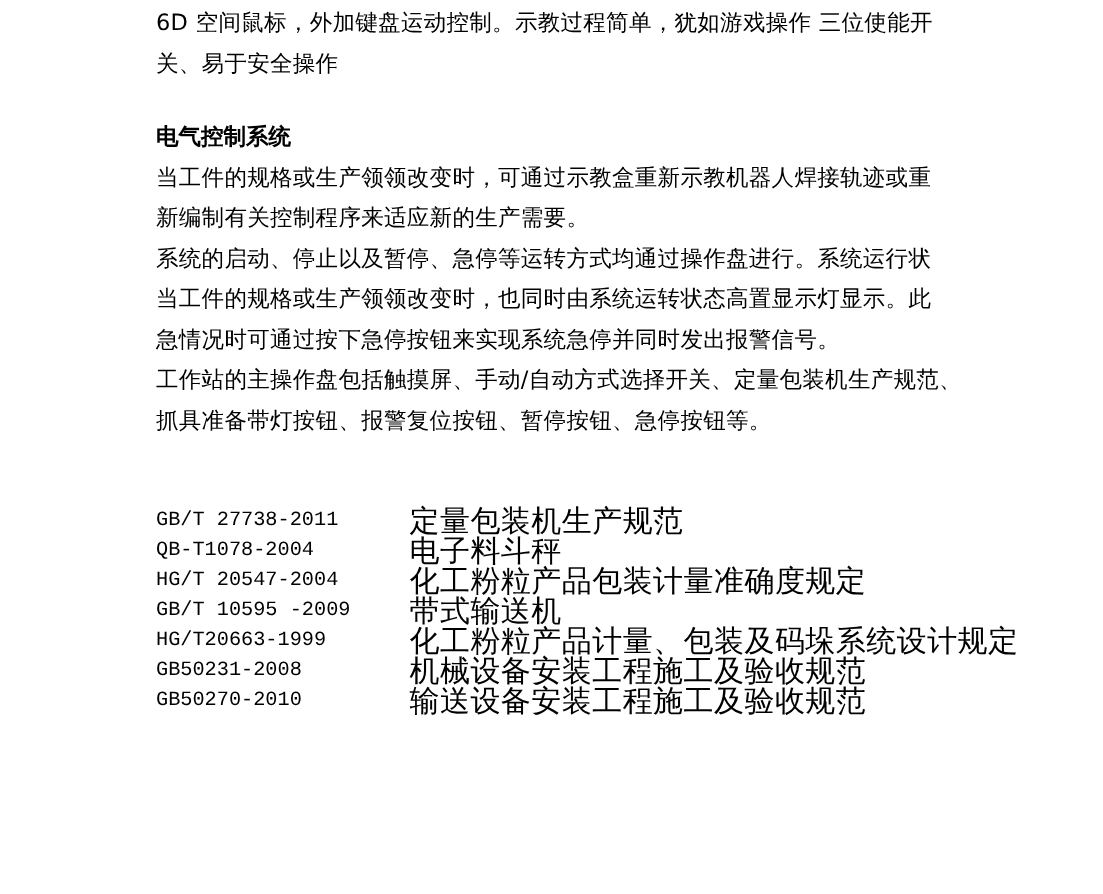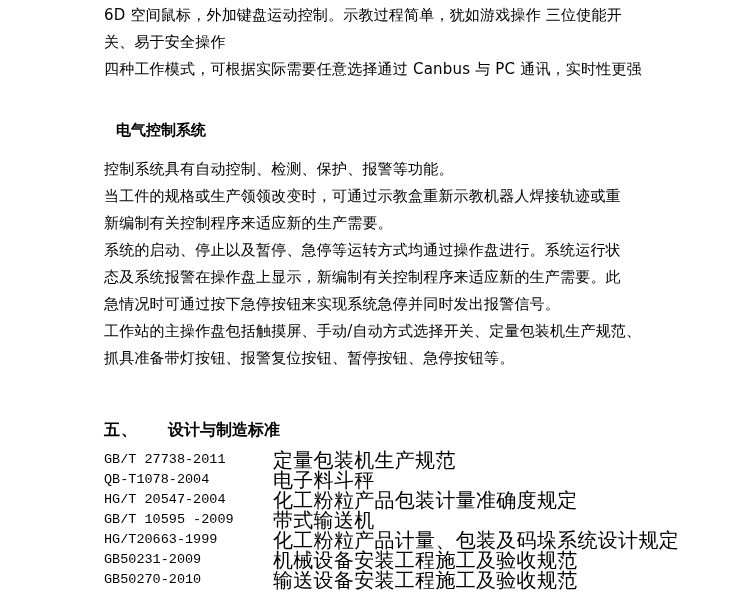--- a/index.html
+++ b/index.html
@@ -28,21 +28,21 @@
     font-size: 15px;
     line-height: 27px;
     letter-spacing: 0.2px;
     text-align: justify;
     text-justify: inter-ideograph;
     margin: 0;
   }
   .section-head {
     font-size: 15px;
     line-height: 27px;
-    margin: 12px;
+    margin: 0;
     padding-top: 22px;
   }
   .body-block .para {
     margin: 0;
   }
   .spacer-lg {
     height: 44px;
   }
   .std-title {
     font-size: 16px;
@@ -85,41 +85,36 @@
   }
 </style>
 </head>
 <body>
 
 <div class="page">
 
   <div class="top-block">
     <p class="para cjk">6D 空间鼠标，外加键盘运动控制。示教过程简单，犹如游戏操作 三位使能开</p>
     <p class="para cjk">关、易于安全操作</p>
-    <p class="para cjk">四种工作模式，可根据实际需要任意选择通过 Canbus 与 PC 通讯，实时性更强</p>
   </div>
 
   <h2 class="section-head cjk">电气控制系统</h2>
 
   <div class="body-block">
-    <p class="para cjk">控制系统具有自动控制、检测、保护、报警等功能。</p>
     <p class="para cjk">当工件的规格或生产领领改变时，可通过示教盒重新示教机器人焊接轨迹或重</p>
     <p class="para cjk">新编制有关控制程序来适应新的生产需要。</p>
     <p class="para cjk">系统的启动、停止以及暂停、急停等运转方式均通过操作盘进行。系统运行状</p>
-    <p class="para cjk">态及系统报警在操作盘上显示，新编制有关控制程序来适应新的生产需要。此</p>
+    <p class="para cjk">当工件的规格或生产领领改变时，也同时由系统运转状态高置显示灯显示。此</p>
     <p class="para cjk">急情况时可通过按下急停按钮来实现系统急停并同时发出报警信号。</p>
     <p class="para cjk">工作站的主操作盘包括触摸屏、手动/自动方式选择开关、定量包装机生产规范、</p>
     <p class="para cjk">抓具准备带灯按钮、报警复位按钮、暂停按钮、急停按钮等。</p>
   </div>
 
   <div class="spacer-lg"></div>
 
-  <h2 class="std-title cjk">
-    <span class="num">五、</span><span class="gap"></span><span>设计与制造标准</span>
-  </h2>
 
   <table class="std-table">
     <tbody>
       <tr>
         <td class="code">GB/T 27738-2011</td>
         <td class="desc cjk">定量包装机生产规范</td>
       </tr>
       <tr>
         <td class="code">QB-T1078-2004</td>
         <td class="desc cjk">电子料斗秤</td>
@@ -130,21 +125,21 @@
       </tr>
       <tr>
         <td class="code">GB/T 10595 -2009</td>
         <td class="desc cjk">带式输送机</td>
       </tr>
       <tr>
         <td class="code">HG/T20663-1999</td>
         <td class="desc cjk">化工粉粒产品计量、包装及码垛系统设计规定</td>
       </tr>
       <tr>
-        <td class="code">GB50231-2009</td>
+        <td class="code">GB50231-2008</td>
         <td class="desc cjk">机械设备安装工程施工及验收规范</td>
       </tr>
       <tr>
         <td class="code">GB50270-2010</td>
         <td class="desc cjk">输送设备安装工程施工及验收规范</td>
       </tr>
     </tbody>
   </table>
 
 </div>

